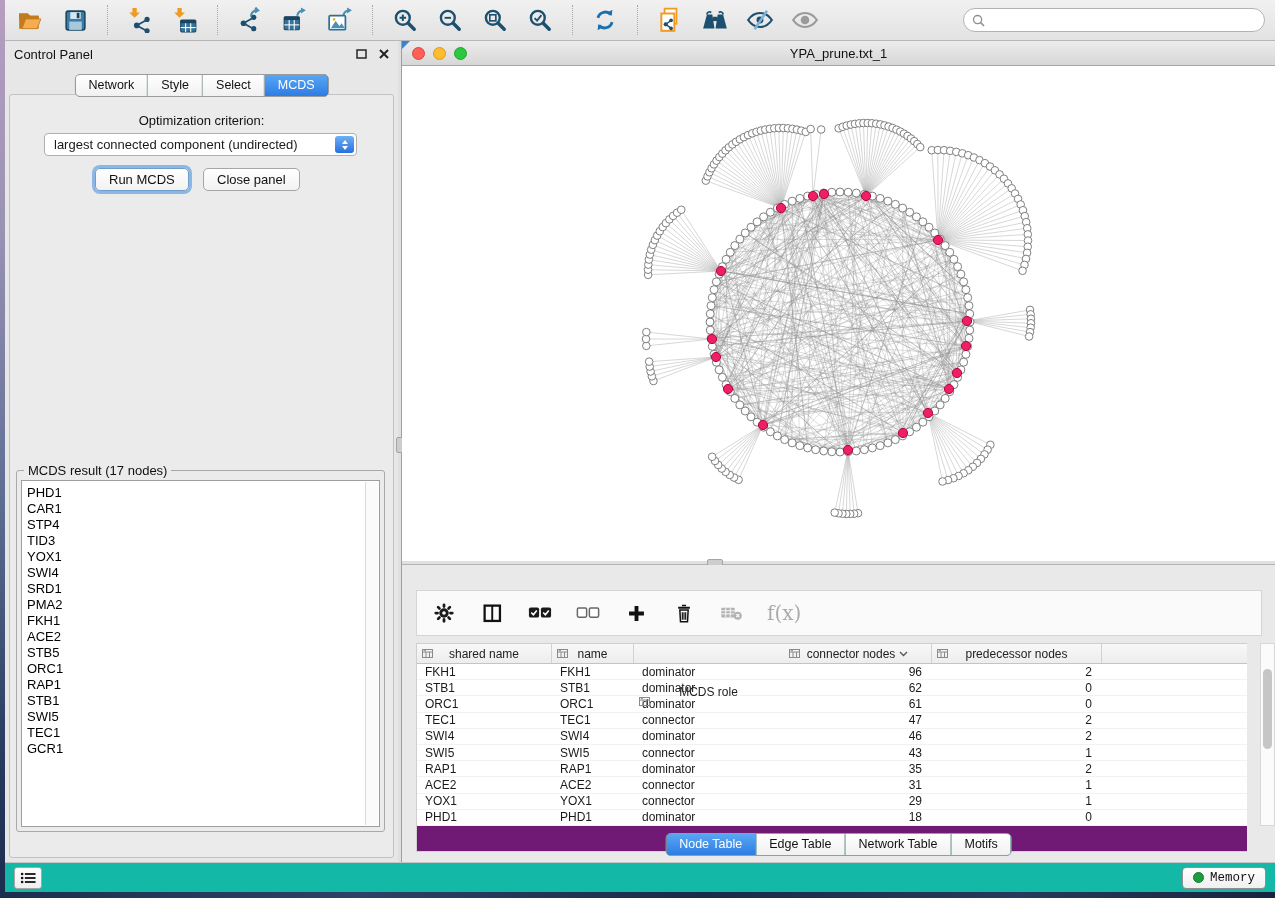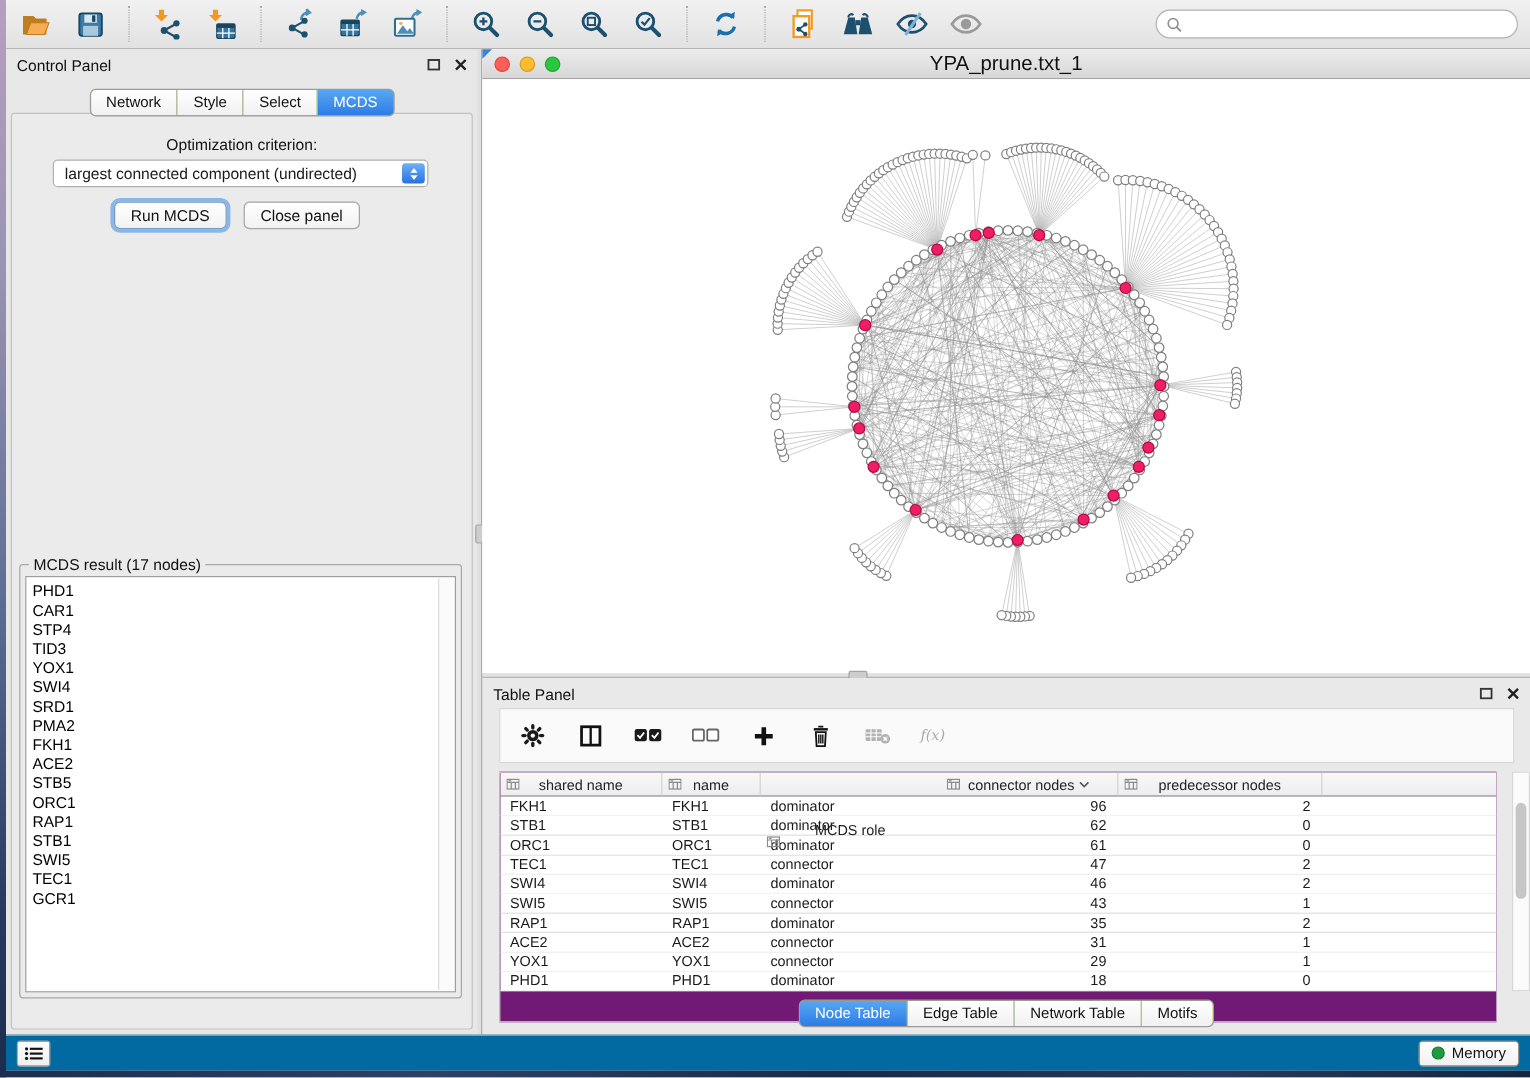--- a/index.html
+++ b/index.html
@@ -29,21 +29,21 @@
   #search-box input { border:none; outline:none; flex:1; font-size:13px; background:transparent; font-family:inherit; }
 
   
   #control-panel { left:5px; top:41px; width:393px; height:821px; background:#e7e7e7; }
   .panel-titlebar { position:absolute; left:0; top:0; right:0; height:26px;
     display:flex; align-items:center; padding:0 9px; font-size:13px; color:#111; }
   .panel-titlebar .win-icons { margin-left:auto; display:flex; gap:12px; align-items:center; }
   #cp-content { position:absolute; left:4px; top:53px; width:385px; height:764px;
     background:#ebebeb; border:1px solid #c2c2c2; border-radius:3px; }
   #cp-tabs { position:absolute; top:33px; left:50%; transform:translateX(-50%); z-index:3; }
-  .seg-tabs { display:inline-flex; border:1px solid #9b9b9b; border-radius:5px; overflow:hidden; background:#84cc16; }
+  .seg-tabs { display:inline-flex; border:1px solid #9b9b9b; border-radius:5px; overflow:hidden; background:#0f766e; }
   .seg-tab { padding:3px 13px 4px; font-size:12.5px; color:#111; white-space:nowrap;
     background:linear-gradient(#ffffff,#f1f1f1); border-right:1px solid #b9b9b9; }
   .seg-tab:last-child { border-right:none; }
   .seg-tab.active { background:linear-gradient(#58a7f2,#2e7ce5); color:#fff; }
 
   #opt-label { position:absolute; top:72px; left:0; right:0; text-align:center; font-size:13px; color:#111; }
   #criterion-combo { position:absolute; left:39px; top:92px; width:313px; height:23px;
     background:#fff; border:1px solid #b0b0b0; border-radius:4px; font-size:13px;
     line-height:21px; padding-left:9px; }
   .combo-stepper { position:absolute; right:2px; top:2px; width:19px; height:17px; border-radius:3px;
@@ -71,52 +71,52 @@
   #v-divider { left:398px; top:41px; width:4px; height:821px; background:#e0e0e0; border-right:1px solid #9f9f9f; }
   #v-handle { left:396px; top:437px; width:8px; height:16px; background:#cdcdcd; border:1px solid #a5a5a5; border-radius:2px; }
   #h-divider { left:402px; top:561px; width:873px; height:4px; background:#e0e0e0; border-bottom:1px solid #b5b5b5; }
   #h-handle { left:707px; top:559px; width:16px; height:8px; background:#cdcdcd; border:1px solid #a5a5a5; border-radius:2px; }
 
   
   #network-panel { left:402px; top:41px; width:873px; height:520px; background:#fff; }
   #net-titlebar { position:absolute; left:0; top:0; right:0; height:25px;
     background:linear-gradient(#ececec,#d7d7d7); border-bottom:1px solid #a5a5a5;
     display:flex; align-items:center; }
-  #net-title { position:absolute; left:0; right:0; text-align:center; font-size:17px; color:#111; }
+  #net-title { position:absolute; left:0; right:0; text-align:center; font-size:13px; color:#111; }
   .traffic { display:flex; gap:8px; margin-left:10px; z-index:2; }
   .light { width:13px; height:13px; border-radius:50%; }
   #net-corner { position:absolute; left:0; top:0; width:0; height:0;
     border-left:8px solid #3b82d0; border-bottom:8px solid transparent; }
   #net-canvas { position:absolute; left:0; top:25px; width:873px; height:495px; background:#fff; }
 
   
   #table-panel { left:402px; top:565px; width:873px; height:297px; background:#e9e9e9; }
   #tp-toolbar { position:absolute; left:14px; top:25px; width:846px; height:46px;
     background:#fafafa; border:1px solid #d5d5d5; display:flex; align-items:center; padding:0 14px; gap:22px; }
   .tp-icon { display:flex; align-items:center; justify-content:center; width:26px; height:26px; }
-  #fx-label { font-family:"DejaVu Serif", serif; font-style:italic; font-size:12px; color:#aaa; }
+  #fx-label { font-family:"DejaVu Serif", serif; font-size:20px; color:#aaa; }
 
   #node-table { position:absolute; left:14px; top:78px; width:831px; height:209px; background:#701a75;
     border:1px solid #cfcfcf; border-right:none; font-size:12px; overflow:hidden; }
   .t-header { display:flex; height:20px; background:linear-gradient(#f8f8f8,#ededed);
     border-bottom:1px solid #c4c4c4; }
   .th { position:relative; display:flex; align-items:center; justify-content:center;
     border-right:1px solid #d2d2d2; font-size:12px; color:#222; gap:4px; }
   .th .col-type { position:absolute; left:5px; top:4px; }
   .t-row { display:flex; height:16.2px; align-items:center; border-bottom:1px solid #f2f2f2; background:#fff; }
   .td { padding:0 8px; white-space:nowrap; overflow:hidden; }
   .td.num { text-align:right; padding-right:10px; }
   #t-vscroll { position:absolute; right:0; top:78px; width:15px; height:183px;
     background:#fbfbfb; border:1px solid #d8d8d8; }
   #t-vthumb { position:absolute; left:2px; top:25px; width:9px; height:80px; background:#c6c6c6; border-radius:5px; }
   #tp-tabs { position:absolute; top:268px; left:50%; transform:translateX(-50%);align-items:center; }
 
   
-  #status-bar { left:5px; top:862px; width:1270px; height:30px; background:#0369a1;
-    border-top:1px solid #c6c6c6; display:flex; align-items:center; padding:0 9px; }
+  #status-bar { left:5px; top:862px; width:1270px; height:30px; background:#14b8a6;
+    border-top:1px solid #c6c6c6; display:flex; align-items:center; padding:0 9px;font-family:Liberation Mono, monospace; }
   #status-list-btn { width:28px; height:22px; background:linear-gradient(#fdfdfd,#efefef);
     border:1px solid #a8a8a8; border-radius:3px; display:flex; align-items:center; justify-content:center; }
   #memory-btn { margin-left:auto; height:22px; background:linear-gradient(#ffffff,#f0f0f0);
     border:1px solid #909090; border-radius:4px; display:flex; align-items:center; gap:6px;
     padding:0 10px; font-size:12.5px; color:#111; }
   #memory-dot { width:11px; height:11px; border-radius:50%; background:#1c9e3e; border:1px solid #157a2f; }
 </style>
 </head>
 <body>
 
@@ -1188,31 +1188,20 @@
       <circle cx="501" cy="367" r="4.6" fill="#ee1f63" stroke="#b5054a" stroke-width="1"></circle>
       <circle cx="361" cy="359" r="4.6" fill="#ee1f63" stroke="#b5054a" stroke-width="1"></circle>
       <circle cx="446" cy="384" r="4.6" fill="#ee1f63" stroke="#b5054a" stroke-width="1"></circle>
     </svg>
 </div>
 
 <div class="abs" id="h-divider"></div>
 <div class="abs" id="h-handle"></div>
 
 <div class="abs" id="table-panel">
-  <div class="panel-titlebar">
-    <span>Table Panel</span>
-    <span class="win-icons">
-      <svg width="11" height="10">
-        <rect x="1" y="1" width="9" height="8" fill="none" stroke="#333" stroke-width="1.6"></rect>
-      </svg>
-      <svg width="10" height="10">
-        <path d="M1 1l8 8M9 1l-8 8" stroke="#222" stroke-width="2"></path>
-      </svg>
-    </span>
-  </div>
 
   <div id="tp-toolbar">
     <span class="tp-icon">
       <svg width="22" height="22" viewBox="0 0 24 24">
         <g stroke="#1a1a1a" stroke-width="3" stroke-linecap="round">
           <line x1="12" y1="3" x2="12" y2="5"></line>
             <line x1="12" y1="19" x2="12" y2="21"></line>
           <line x1="3" y1="12" x2="5" y2="12"></line>
             <line x1="19" y1="12" x2="21" y2="12"></line>
           <line x1="5.6" y1="5.6" x2="7" y2="7"></line>

